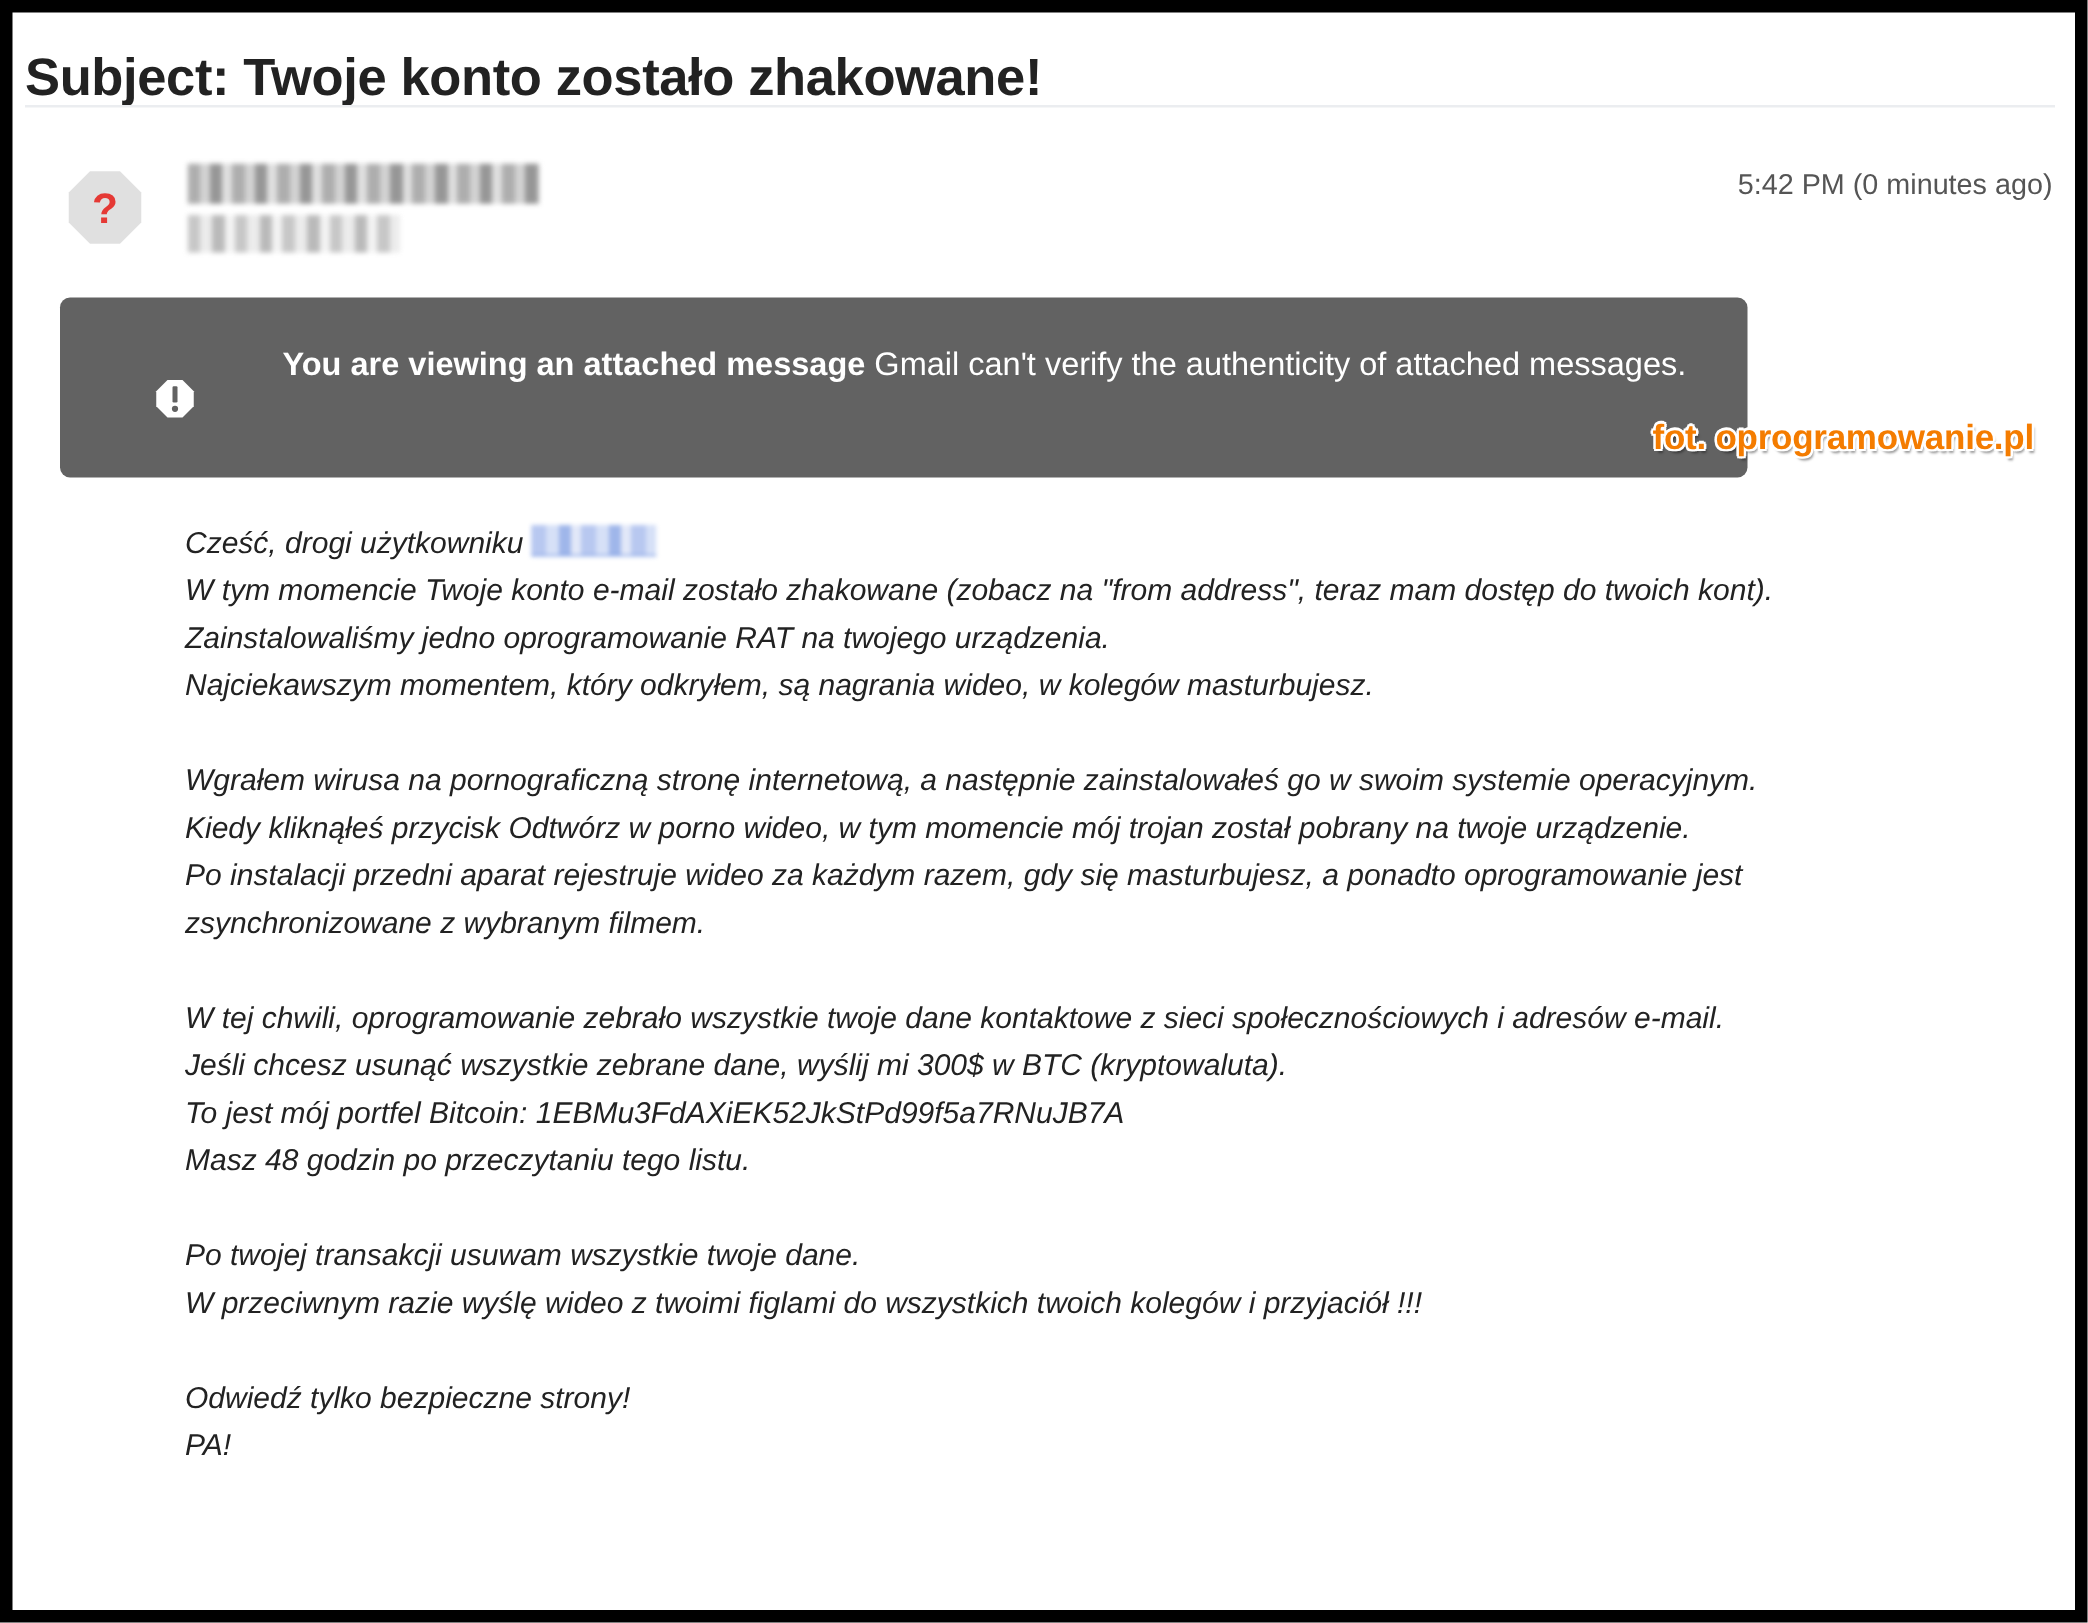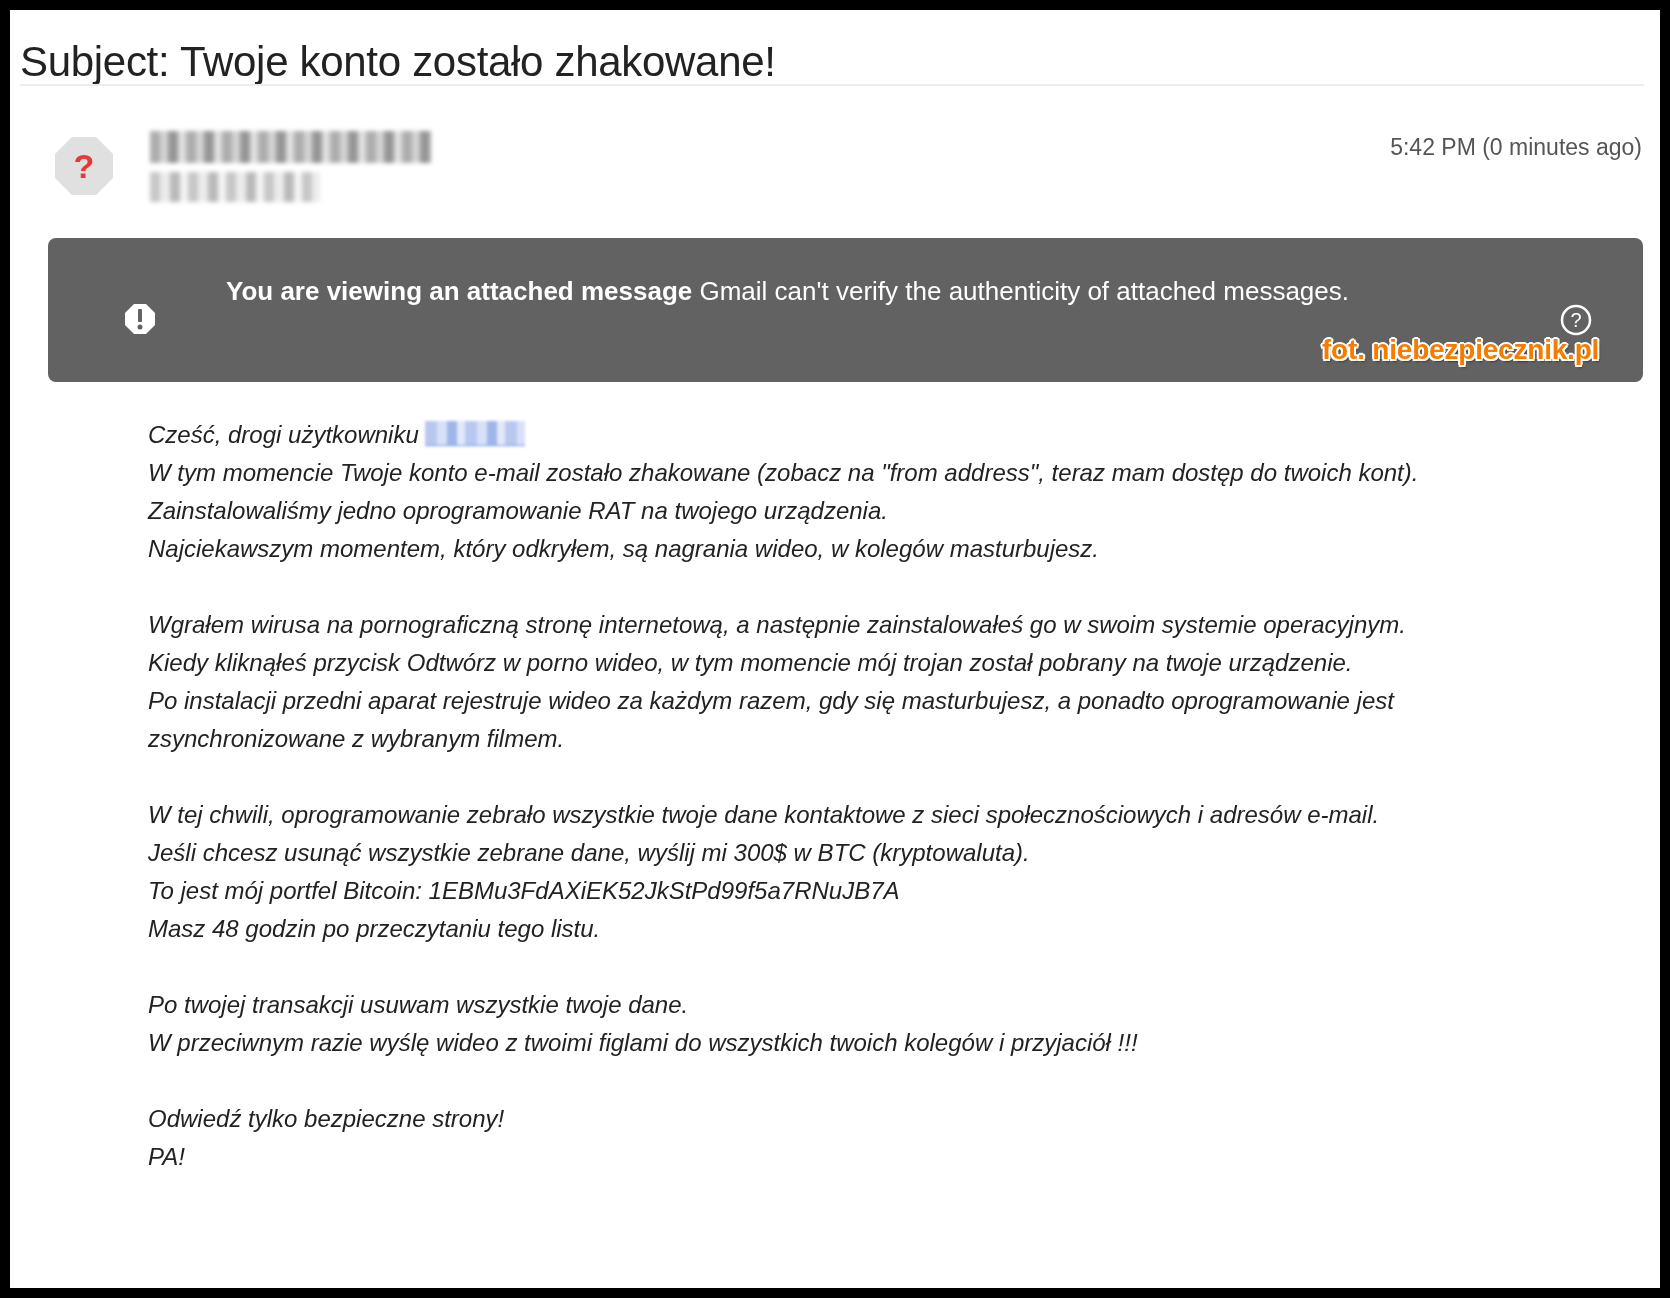--- a/index.html
+++ b/index.html
@@ -6,21 +6,21 @@
   body {
     width: 1670px; height: 1298px; background: #000; position: relative;
     font-family: "Liberation Sans", sans-serif; overflow: hidden;
   }
   .frame {
     position: absolute; left: 10px; top: 10px; width: 1650px; height: 1278px;
     background: #fff;
   }
   .subject {
     position: absolute; left: 10px; top: 28px; font-size: 42px; color: #222;
-    letter-spacing: -0.3px; white-space: nowrap; margin: 0; font-weight: normal;
+    letter-spacing: -0.3px; white-space: nowrap; margin: 0; font-weight: bold;
   }
   .divider {
     position: absolute; left: 10px; top: 74px; width: 1624px; height: 2px; background: #ebedf0;
   }
   .avatar {
     position: absolute; left: 44px; top: 126px; width: 60px; height: 60px;
   }
   .sender-name {
     position: absolute; left: 140px; top: 121px; width: 282px; height: 32px;
     background: repeating-linear-gradient(90deg, #9a9a9a 0 10px, #c8c8c8 10px 18px, #7d7d7d 18px 28px, #d8d8d8 28px 36px);
@@ -30,21 +30,21 @@
     position: absolute; left: 140px; top: 162px; width: 170px; height: 30px;
     background: repeating-linear-gradient(90deg, #b0b0b0 0 10px, #e4e4e4 10px 20px, #9d9d9d 20px 30px, #efefef 30px 38px);
     filter: blur(2px); opacity: 0.7;
   }
   .timestamp {
     position: absolute; right: 18px; top: 124px; font-size: 23px; color: #555;
     white-space: nowrap;
     margin-left: 28px;
   }
   .banner {
-    position: absolute; left: 38px; top: 228px; width: 1595px; height: 144px;
+    position: absolute; left: 38px; top: 228px; width: 1350px; height: 144px;
     background: #626262; border-radius: 8px;
   }
   .banner-icon {
     position: absolute; left: 76px; top: 65px; width: 32px; height: 32px;
   }
   .banner-text {
     position: absolute; left: 178px; top: 38px; width: 1180px;
     font-size: 26px; line-height: 31px; color: #fff;
   }
   .banner-text b { font-weight: bold; }
@@ -102,21 +102,21 @@
     <div class="banner-text">
       <b>You are viewing an attached message</b>
       <span>Gmail can't verify the authenticity of attached messages.</span>
     </div>
     <div class="help-icon">
       <svg width="32" height="32" viewBox="0 0 32 32">
         <circle cx="16" cy="16" r="14" fill="none" stroke="#fff" stroke-width="2.5"></circle>
         <text x="16" y="23" text-anchor="middle" font-family="Liberation Sans, sans-serif" font-size="20" fill="#fff">?</text>
       </svg>
     </div>
-    <div class="watermark">fot. niebezpiecznik.pl</div>
+    <div class="watermark">fot. oprogramowanie.pl</div>
   </div>
 
   <div class="body">
     <p>
       <span class="line"><span>Cześć, drogi użytkowniku</span><span class="blurred-link"></span></span>
       <span class="line">W tym momencie Twoje konto e-mail zostało zhakowane (zobacz na "from address", teraz mam dostęp do twoich kont).</span>
       <span class="line">Zainstalowaliśmy jedno oprogramowanie RAT na twojego urządzenia.</span>
       <span class="line">Najciekawszym momentem, który odkryłem, są nagrania wideo, w kolegów masturbujesz.</span>
     </p>
     <p>

